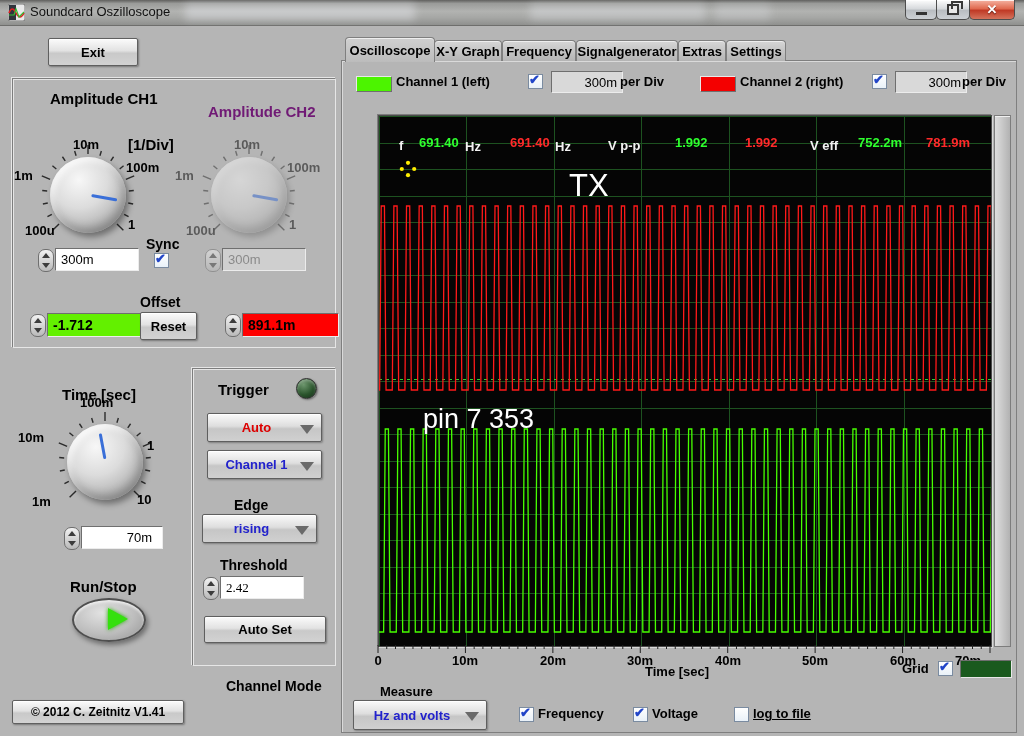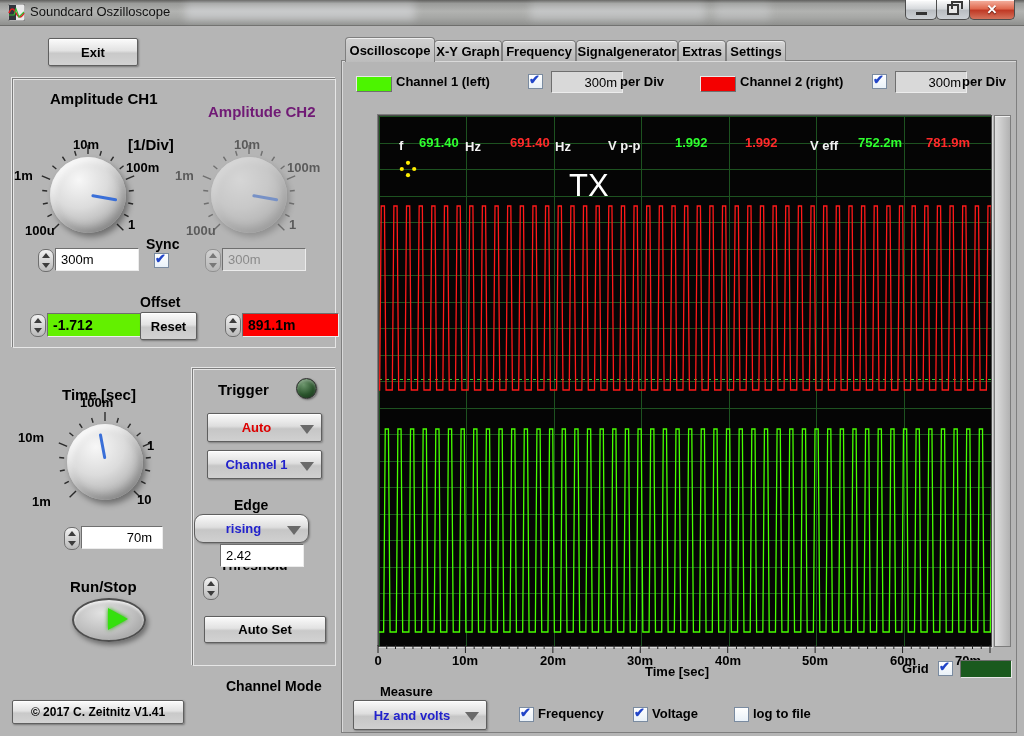--- a/index.html
+++ b/index.html
@@ -248,36 +248,36 @@
   <div class="led" style="left:296px;top:378px;"></div>
   <div class="dd" style="left:207px;top:413px;width:113px;height:27px;">
     <span class="dd-label red">Auto</span>
     <span class="dd-arrow"></span>
   </div>
   <div class="dd" style="left:207px;top:450px;width:113px;height:27px;text-align:center;">
     <span class="dd-label blue">Channel 1</span>
     <span class="dd-arrow"></span>
   </div>
   <div class="lbl" style="left:234px;top:497px;font-size:14px;">Edge</div>
-  <div class="dd" style="left:194px;top:514px;width:113px;height:27px;border-radius:9px;">
+  <div class="dd" style="left:202px;top:514px;width:113px;height:27px;">
     <span class="dd-label blue">rising</span>
     <span class="dd-arrow"></span>
   </div>
   <div class="lbl" style="left:220px;top:557px;font-size:14px;">Threshold</div>
   <div class="spin" style="left:203px;top:577px;"></div>
-  <div class="vbox" style="left:220px;top:544px;width:72px;height:21px;">2.42</div>
+  <div class="vbox" style="left:220px;top:576px;width:72px;height:21px;font-family:Liberation Serif, serif;">2.42</div>
   <div class="btn" style="left:204px;top:616px;width:120px;height:25px;">Auto Set</div>
 
   <div class="lbl" style="left:226px;top:678px;font-size:14px;">Channel Mode</div>
   <div class="dd" style="left:199px;top:698px;width:132px;height:27px;margin-top:40px;">
     <span class="dd-label blue">single</span>
     <span class="dd-arrow"></span>
   </div>
 
-  <div class="btn prespace" style="left:12px;top:700px;width:170px;height:22px;font-size:12px;">© 2017   C. Zeitnitz V1.41</div>
+  <div class="btn prespace" style="left:12px;top:700px;width:170px;height:22px;font-size:12px;">© 2012   C. Zeitnitz V1.41</div>
 
   <div id="tabpanel"></div>
   <div class="tab active" style="left:345px;top:37px;width:88px;height:24px;">Oscilloscope</div>
   <div class="tab" style="left:434px;top:40px;width:66px;height:20px;">X-Y Graph</div>
   <div class="tab" style="left:502px;top:40px;width:72px;height:20px;">Frequency</div>
   <div class="tab" style="left:576px;top:40px;width:100px;height:20px;">Signalgenerator</div>
   <div class="tab" style="left:678px;top:40px;width:46px;height:20px;">Extras</div>
   <div class="tab" style="left:726px;top:40px;width:58px;height:20px;">Settings</div>
 
   <div class="swatch" style="left: 356px; top: 76px; width: 34px; height: 14px; background: rgb(76, 244, 0);"></div>
@@ -337,20 +337,21 @@
     <span class="ro w" style="left:431px;top:22px;">V eff</span>
     <span class="ro g" style="left:479px;top:19px;">752.2m</span>
     <span class="ro r" style="left:547px;top:19px;">781.9m</span>
     <svg id="crosshair" width="18" height="18">
       <circle cx="9" cy="2.8" r="2.1" fill="#ffee00"></circle>
         <circle cx="9" cy="15.2" r="2.1" fill="#ffee00"></circle>
       <circle cx="2.8" cy="9" r="2.1" fill="#ffee00"></circle>
         <circle cx="15.2" cy="9" r="2.1" fill="#ffee00"></circle>
     </svg>
     <span class="annot" style="left:190px;top:52px;font-size:31px;">TX</span>
+    <span class="annot" style="left:44px;top:288px;font-size:27px;">pin 7 353</span>
   </div>
   <div id="vslider"></div>
 
   <svg id="xtickstrip" width="612" height="9">
       <line x1="0" y1="0" x2="0" y2="8" stroke="#222" stroke-width="1"></line>
       <line x1="8.74" y1="0" x2="8.74" y2="4" stroke="#222" stroke-width="1"></line>
       <line x1="17.49" y1="0" x2="17.49" y2="4" stroke="#222" stroke-width="1"></line>
       <line x1="26.23" y1="0" x2="26.23" y2="4" stroke="#222" stroke-width="1"></line>
       <line x1="34.97" y1="0" x2="34.97" y2="4" stroke="#222" stroke-width="1"></line>
       <line x1="43.71" y1="0" x2="43.71" y2="4" stroke="#222" stroke-width="1"></line>
@@ -436,15 +437,15 @@
   <div class="lbl" style="left:380px;top:684px;">Measure</div>
   <div class="dd" style="left:353px;top:700px;width:132px;height:28px;">
     <span class="dd-label blue">Hz and volts</span>
     <span class="dd-arrow"></span>
   </div>
   <div class="cb on" style="left:519px;top:707px;"></div>
   <div class="lbl" style="left:538px;top:706px;">Frequency</div>
   <div class="cb on" style="left:633px;top:707px;"></div>
   <div class="lbl" style="left:652px;top:706px;">Voltage</div>
   <div class="cb" style="left:734px;top:707px;"></div>
-  <div class="lbl" style="left:753px;top:706px;">log to file</div>
+  <div class="lbl" style="left:753px;top:706px;text-decoration:underline;">log to file</div>
 
 </div>
 
 </body></html>

